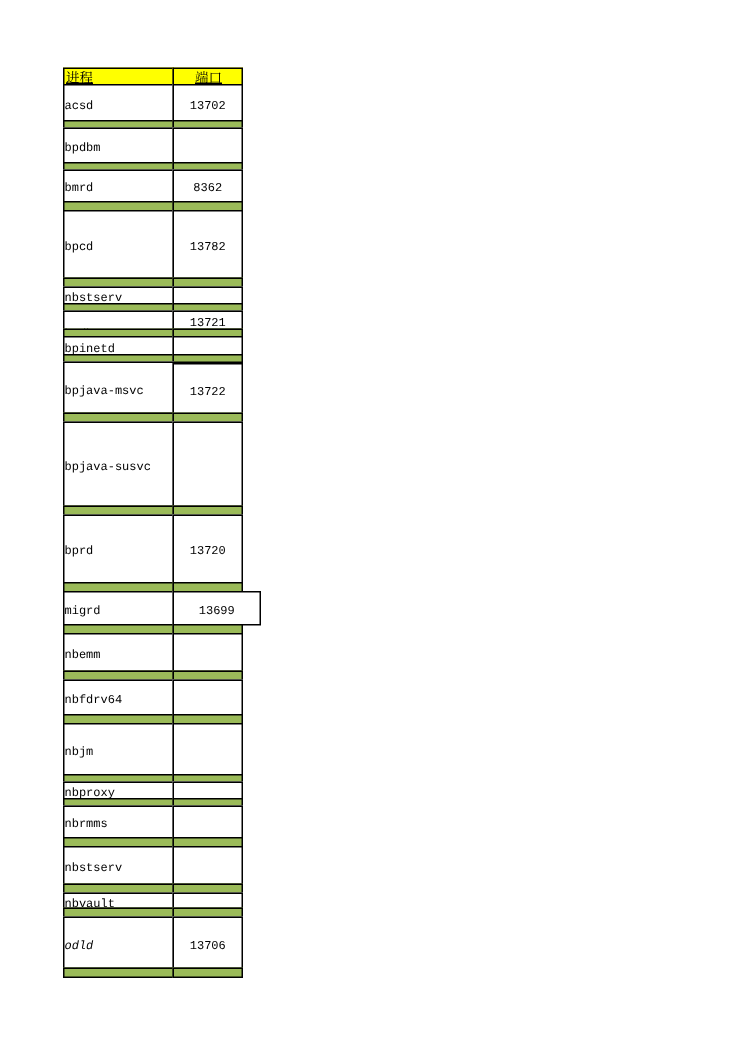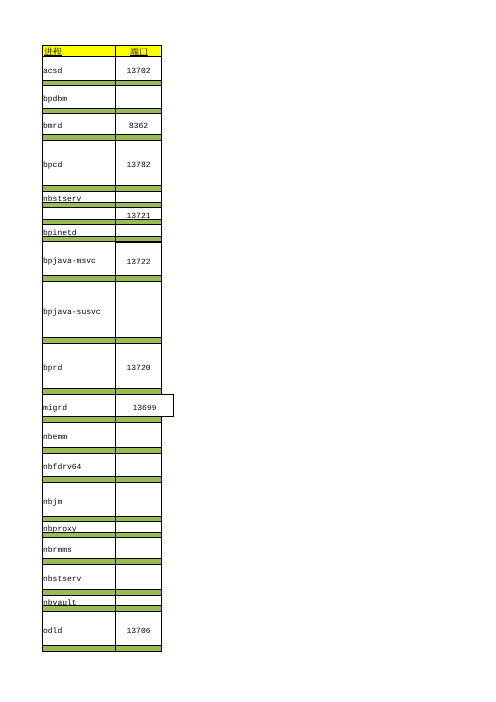--- a/index.html
+++ b/index.html
@@ -208,21 +208,21 @@
 
     <div class="cell data-cell" style="left: 42px; top: 595px; width: 74px; height: 11px;">
       <div class="cell-text align-left" style="font-size: 8px; transform: translateY(calc(-50% + 2.6px));">nbvault</div>
     </div>
     <div class="cell data-cell" style="left: 115px; top: 595px; width: 47px; height: 11px;">
       <div class="cell-text align-center" style="font-size: 8px; transform: translateY(calc(-50% + 2.6px));"></div>
     </div>
     <div class="cell spacer-cell" style="left: 42px; top: 605px; width: 74px; height: 7px;"></div>
     <div class="cell spacer-cell" style="left: 115px; top: 605px; width: 47px; height: 7px;"></div>
 
-    <div class="cell data-cell" style="left: 42px; top: 611px; width: 74px; height: 35px;">
+    <div class="cell data-cell" style="left: 42px; top: 611px; width: 74px; height: 35px; font-style: italic;">
       <div class="cell-text align-left" style="font-size: 8px; transform: translateY(calc(-50% + 2.6px));">odld</div>
     </div>
     <div class="cell data-cell" style="left: 115px; top: 611px; width: 47px; height: 35px;">
       <div class="cell-text align-center" style="font-size: 8px; transform: translateY(calc(-50% + 2.6px));">13706</div>
     </div>
     <div class="cell spacer-cell" style="left: 42px; top: 645px; width: 74px; height: 7px;"></div>
     <div class="cell spacer-cell" style="left: 115px; top: 645px; width: 47px; height: 7px;"></div>
   </div>
 
 </body></html>

